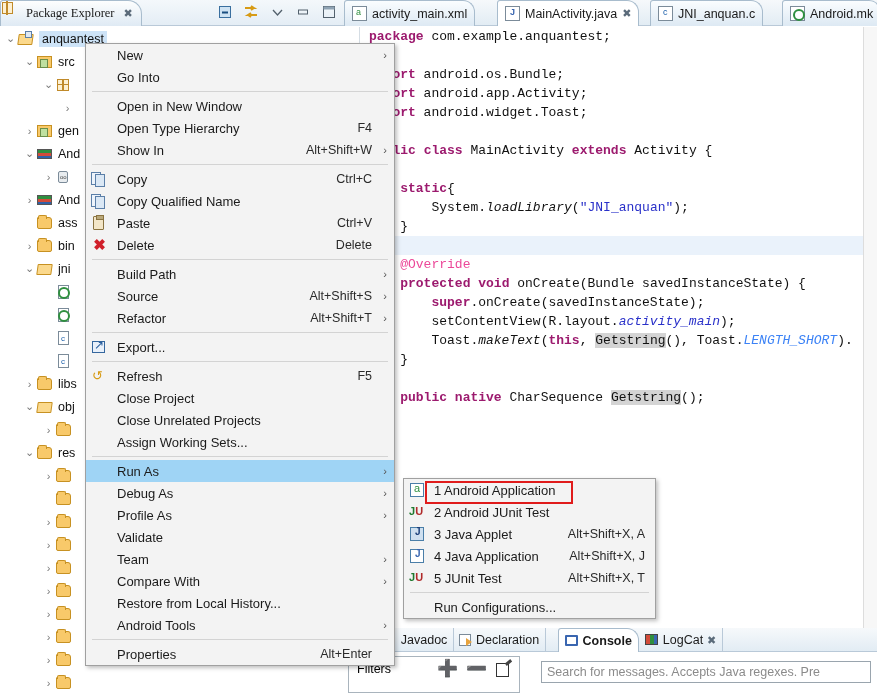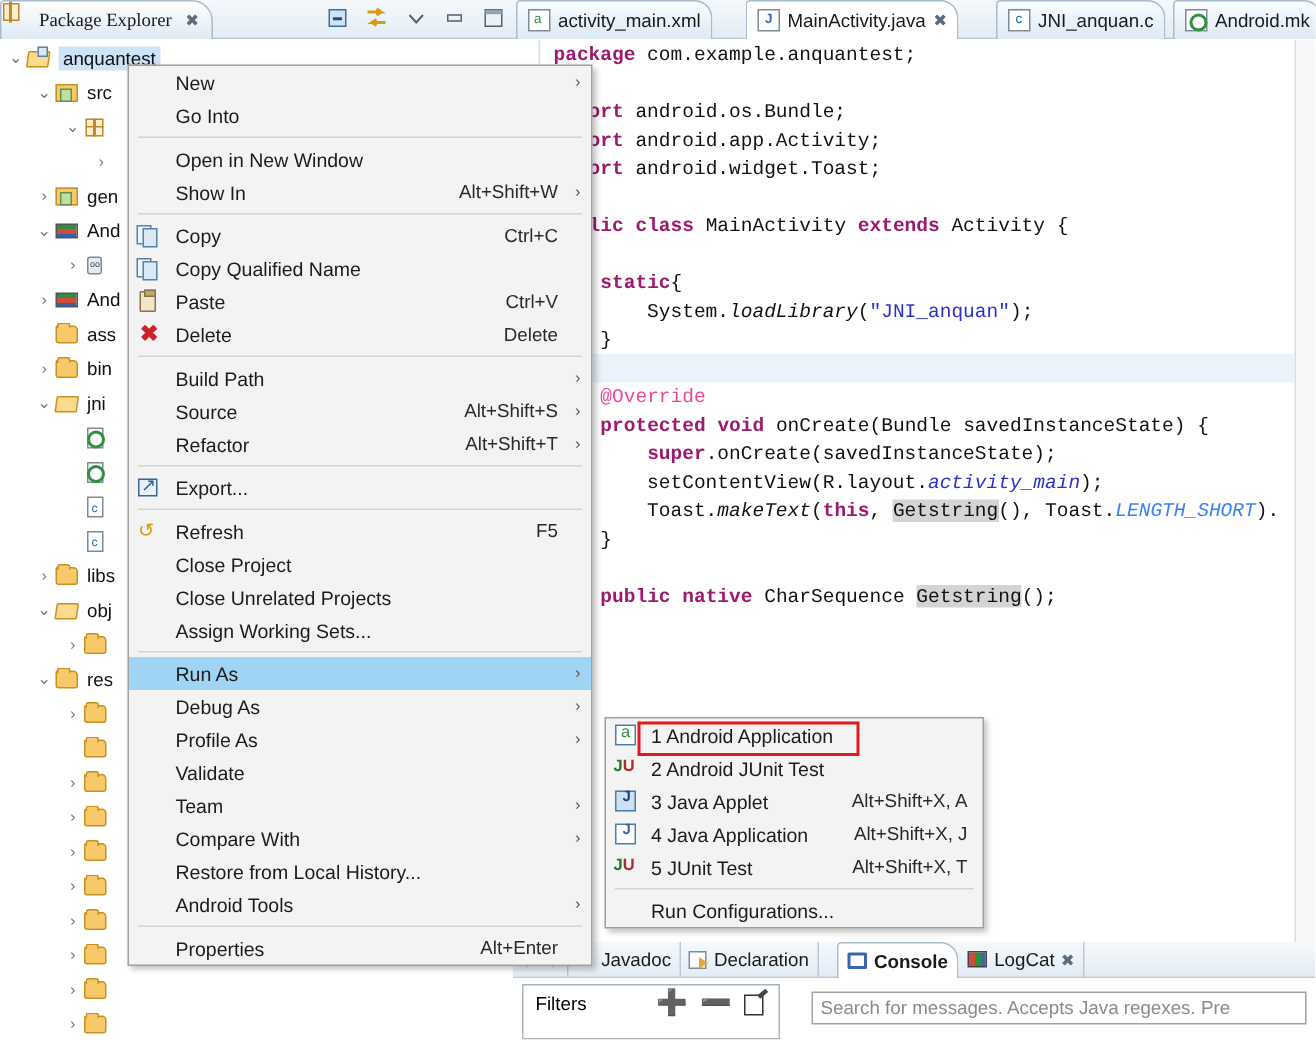--- a/index.html
+++ b/index.html
@@ -448,21 +448,21 @@
           </span>
           <span>activity_main.xml</span>
         </div>
         <div class="ed-tab active" style="left: 155px;">
           <span class="tabicon">
             <span class="ti-java"></span>
           </span>
           <span>MainActivity.java</span>
           <span class="cx">✖</span>
         </div>
-        <div class="ed-tab" style="left: 322px;">
+        <div class="ed-tab" style="left: 308px;">
           <span class="tabicon">
             <span class="ti-c"></span>
           </span>
           <span>JNI_anquan.c</span>
         </div>
         <div class="ed-tab" style="left: 440px;">
           <span class="tabicon">
             <span class="ti-mk"></span>
           </span>
           <span>Android.mk</span>
@@ -550,20 +550,24 @@
         <span class="mi-arrow">›</span>
       </div>
       <div class="mi">
         <span class="mi-label">Go Into</span>
       </div>
       <div class="msep"></div>
       <div class="mi">
         <span class="mi-label">Open in New Window</span>
       </div>
       <div class="mi">
+        <span class="mi-label">Open Type Hierarchy</span>
+        <span class="mi-key">F4</span>
+      </div>
+      <div class="mi">
         <span class="mi-label">Show In</span>
         <span class="mi-key">Alt+Shift+W</span>
         <span class="mi-arrow">›</span>
       </div>
       <div class="msep"></div>
       <div class="mi">
         <span class="mi-icon">
           <span class="mic-copy">
             <i class="a"></i>
             <i class="b"></i>

